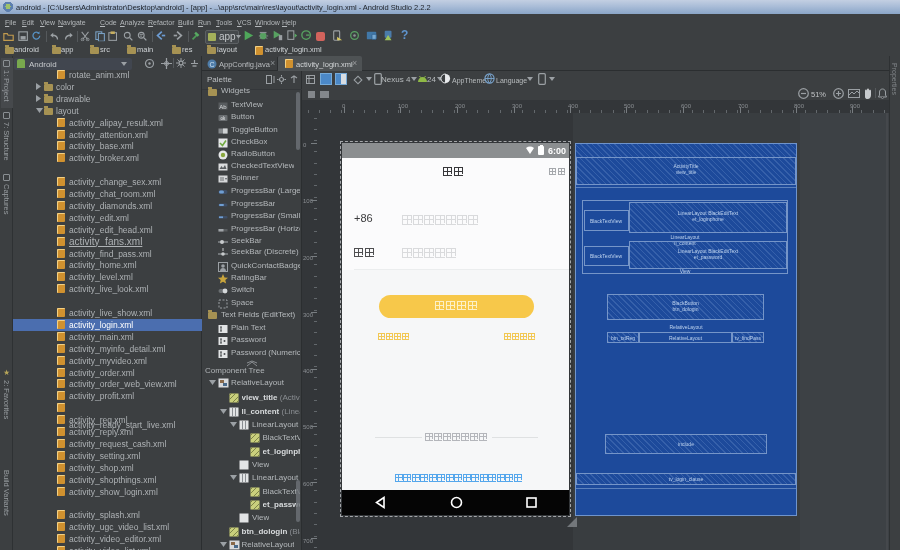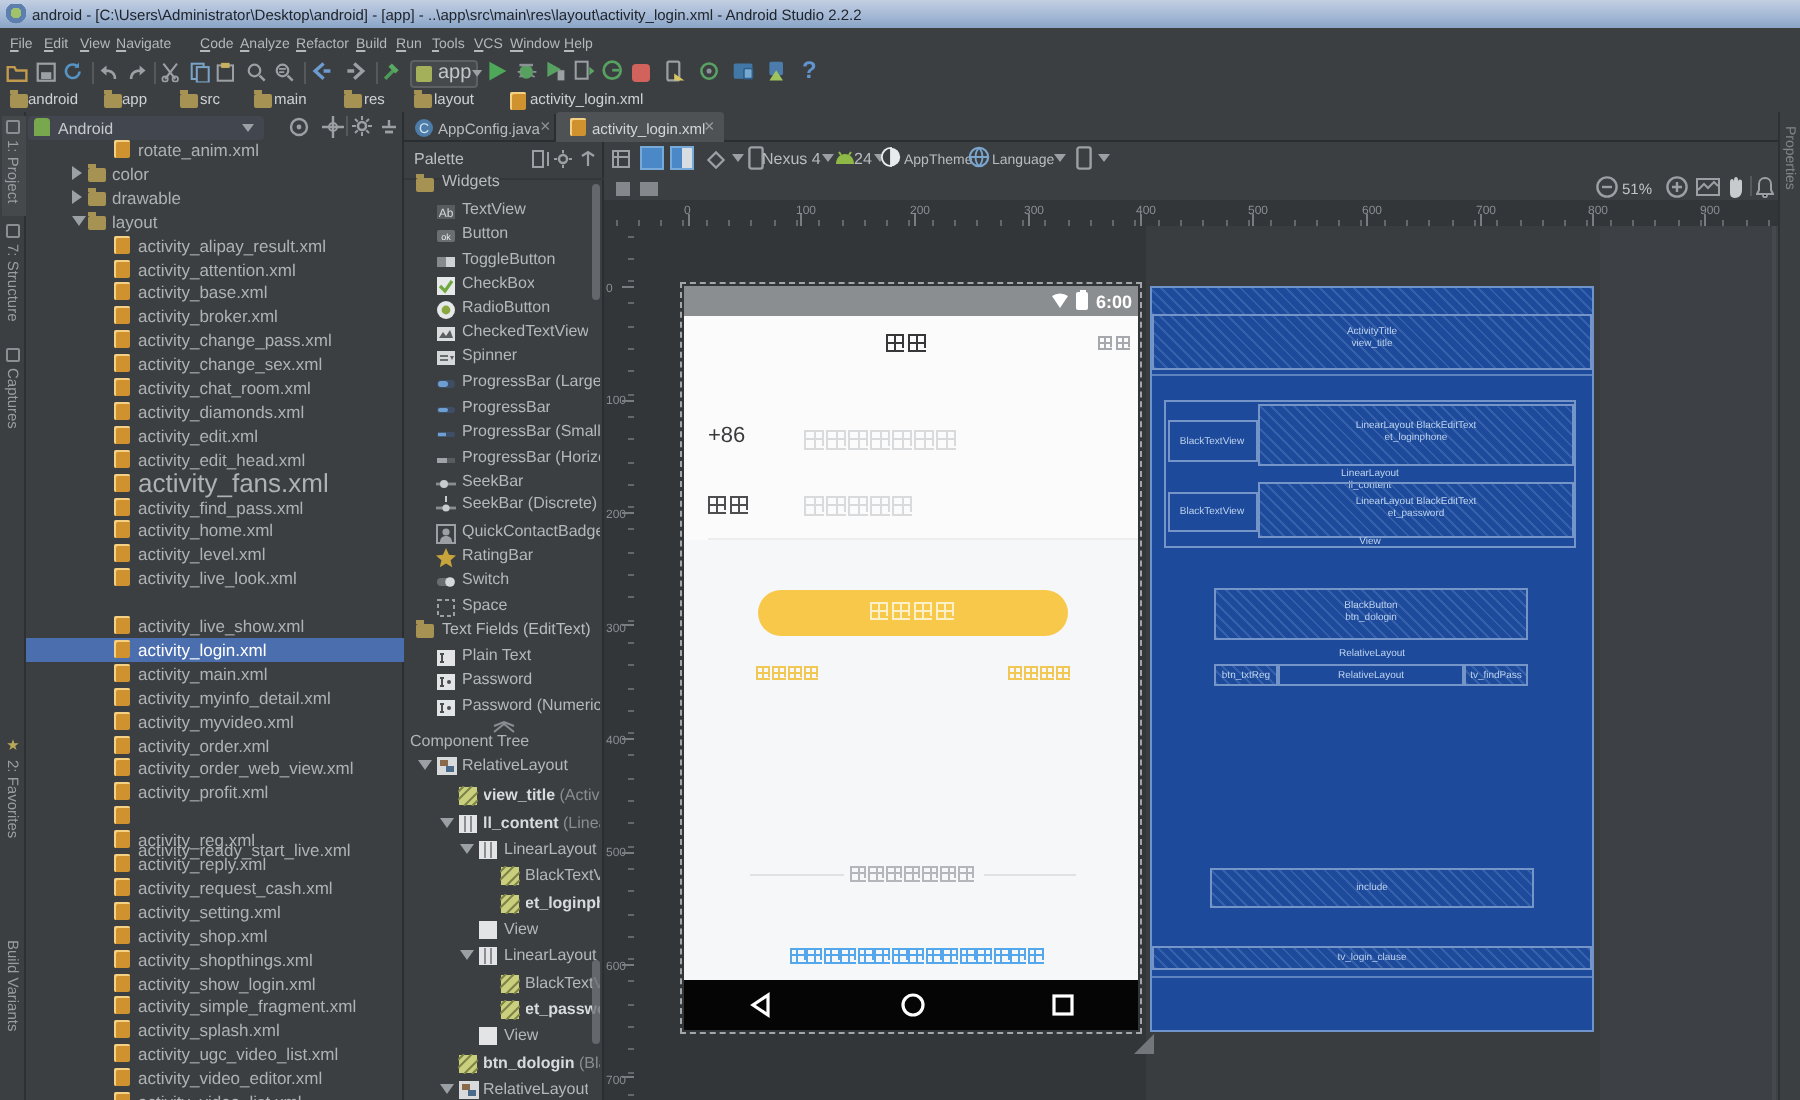--- a/index.html
+++ b/index.html
@@ -231,24 +231,20 @@
       <div class="tx" style="left:56px;top:1px;font-size:8.5px;line-height:10px;color:#aeb2b5;">activity_attention.xml</div>
     </div>
 <div class="trw" style="top:84.4px;">
       <div class="fico" style="left:44px;top:1px"></div>
       <div class="tx" style="left:56px;top:1px;font-size:8.5px;line-height:10px;color:#aeb2b5;">activity_base.xml</div>
     </div>
 <div class="trw" style="top:96.3px;">
       <div class="fico" style="left:44px;top:1px"></div>
       <div class="tx" style="left:56px;top:1px;font-size:8.5px;line-height:10px;color:#aeb2b5;">activity_broker.xml</div>
     </div>
-<div class="trw" style="top:108.2px;">
-      <div class="fico" style="left:44px;top:1px"></div>
-      <div class="tx" style="left:56px;top:1px;font-size:8.5px;line-height:10px;color:#aeb2b5;">activity_change_pass.xml</div>
-    </div>
 <div class="trw" style="top:120.1px;">
       <div class="fico" style="left:44px;top:1px"></div>
       <div class="tx" style="left:56px;top:1px;font-size:8.5px;line-height:10px;color:#aeb2b5;">activity_change_sex.xml</div>
     </div>
 <div class="trw" style="top:132.0px;">
       <div class="fico" style="left:44px;top:1px"></div>
       <div class="tx" style="left:56px;top:1px;font-size:8.5px;line-height:10px;color:#aeb2b5;">activity_chat_room.xml</div>
     </div>
 <div class="trw" style="top:143.9px;">
       <div class="fico" style="left:44px;top:1px"></div>
@@ -257,21 +253,21 @@
 <div class="trw" style="top:155.8px;">
       <div class="fico" style="left:44px;top:1px"></div>
       <div class="tx" style="left:56px;top:1px;font-size:8.5px;line-height:10px;color:#aeb2b5;">activity_edit.xml</div>
     </div>
 <div class="trw" style="top:167.7px;">
       <div class="fico" style="left:44px;top:1px"></div>
       <div class="tx" style="left:56px;top:1px;font-size:8.5px;line-height:10px;color:#aeb2b5;">activity_edit_head.xml</div>
     </div>
 <div class="trw" style="top:179.6px;">
       <div class="fico" style="left:44px;top:1px"></div>
-      <div class="tx" style="left:56px;top:1px;font-size:13px;line-height:10px;color:#aeb2b5;">activity_fans.xml</div>
+      <div class="tx" style="left:56px;top:1px;font-size:10px;line-height:10px;color:#aeb2b5;text-decoration:underline;">activity_fans.xml</div>
     </div>
 <div class="trw" style="top:191.5px;">
       <div class="fico" style="left:44px;top:1px"></div>
       <div class="tx" style="left:56px;top:1px;font-size:8.5px;line-height:10px;color:#aeb2b5;">activity_find_pass.xml</div>
     </div>
 <div class="trw" style="top:203.4px;">
       <div class="fico" style="left:44px;top:1px"></div>
       <div class="tx" style="left:56px;top:1px;font-size:8.5px;line-height:10px;color:#aeb2b5;">activity_home.xml</div>
     </div>
 <div class="trw" style="top:215.3px;text-decoration:underline;">
@@ -338,24 +334,20 @@
       <div class="fico" style="left:44px;top:1px"></div>
       <div class="tx" style="left:56px;top:1px;font-size:8.5px;line-height:10px;color:#aeb2b5;">activity_shop.xml</div>
     </div>
 <div class="trw" style="top:417.6px;">
       <div class="fico" style="left:44px;top:1px"></div>
       <div class="tx" style="left:56px;top:1px;font-size:8.5px;line-height:10px;color:#aeb2b5;">activity_shopthings.xml</div>
     </div>
 <div class="trw" style="top:429.5px;">
       <div class="fico" style="left:44px;top:1px"></div>
       <div class="tx" style="left:56px;top:1px;font-size:8.5px;line-height:10px;color:#aeb2b5;">activity_show_login.xml</div>
-    </div>
-<div class="trw" style="top:441.4px;">
-      <div class="fico" style="left:44px;top:1px"></div>
-      <div class="tx" style="left:56px;top:1px;font-size:8.5px;line-height:10px;color:#aeb2b5;">activity_simple_fragment.xml</div>
     </div>
 <div class="trw" style="top:453.3px;">
       <div class="fico" style="left:44px;top:1px"></div>
       <div class="tx" style="left:56px;top:1px;font-size:8.5px;line-height:10px;color:#aeb2b5;">activity_splash.xml</div>
     </div>
 <div class="trw" style="top:465.2px;">
       <div class="fico" style="left:44px;top:1px"></div>
       <div class="tx" style="left:56px;top:1px;font-size:8.5px;line-height:10px;color:#aeb2b5;">activity_ugc_video_list.xml</div>
     </div>
 <div class="trw" style="top:477.1px;">

